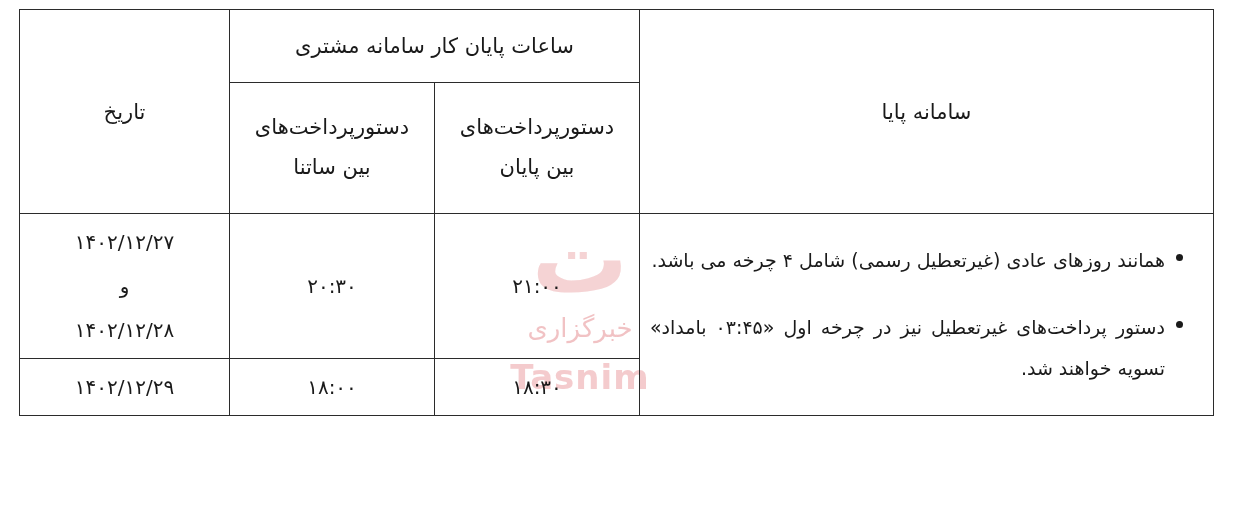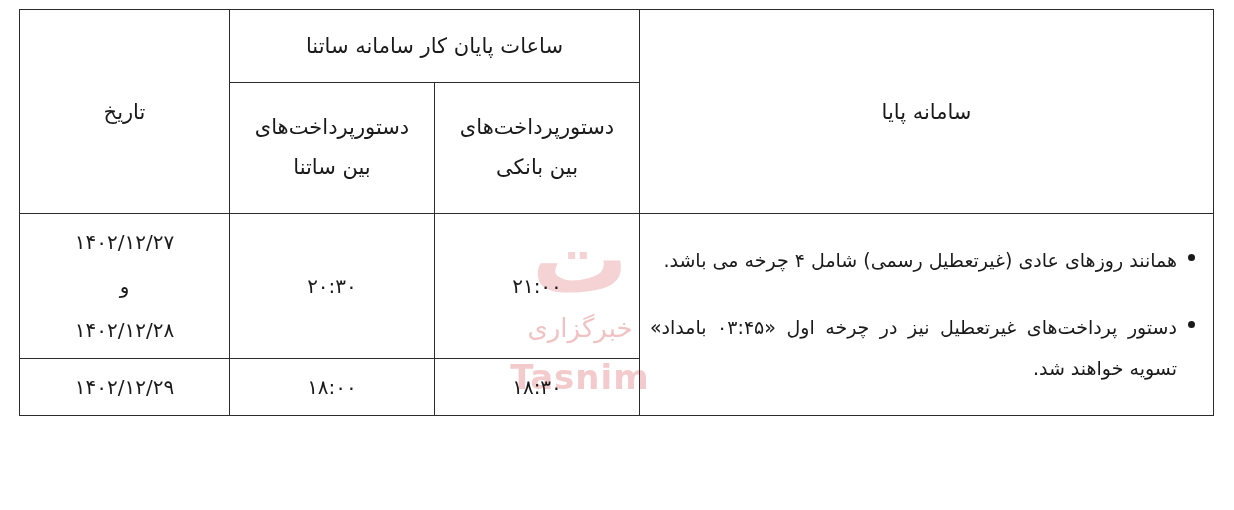--- a/index.html
+++ b/index.html
@@ -134,21 +134,21 @@
     padding: 16px 26px 16px 22px;
     vertical-align: middle;
   }
   ul.note-list {
     margin: 0;
     padding: 0 22px 0 0;
     list-style: none;
   }
   ul.note-list li {
     position: relative;
-    margin: 0 4px 26px 0;
+    margin: 0 16px 26px 0;
     text-align: justify;
     text-align-last: right;
   }
   ul.note-list li:last-child { margin-bottom: 0; }
   ul.note-list li::before {
     content: "";
     position: absolute;
     right: -18px;
     top: 14px;
     width: 7px;
@@ -171,25 +171,25 @@
   <table class="sched">
     <colgroup>
       <col class="col-paya">
       <col class="col-bank">
       <col class="col-cust">
       <col class="col-date">
     </colgroup>
     <thead>
       <tr>
         <th class="hdr-paya" rowspan="2">سامانه پایا</th>
-        <th class="hdr-group" colspan="2">ساعات پایان کار سامانه ساتنا</th>
+        <th class="hdr-group" colspan="2">ساعات پایان کار سامانه مشتری</th>
         <th class="hdr-date" rowspan="2">تاریخ</th>
       </tr>
       <tr>
-        <th class="hdr-sub">دستورپرداخت‌های بین بانکی</th>
+        <th class="hdr-sub">دستورپرداخت‌های بین پایان</th>
         <th class="hdr-sub">دستورپرداخت‌های بین ساتنا</th>
       </tr>
     </thead>
     <tbody>
       <tr>
         <td class="notes" rowspan="2">
           <ul class="note-list">
             <li>همانند روزهای عادی (غیرتعطیل رسمی) شامل ۴ چرخه می باشد.</li>
             <li>دستور پرداخت‌های غیرتعطیل نیز در چرخه اول «۰۳:۴۵ بامداد» تسویه خواهند شد.</li>
           </ul>

